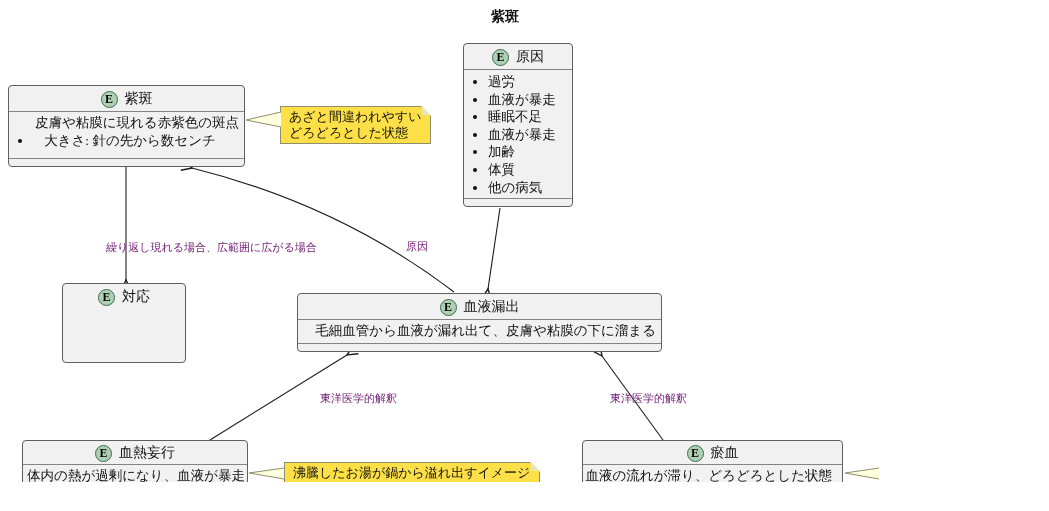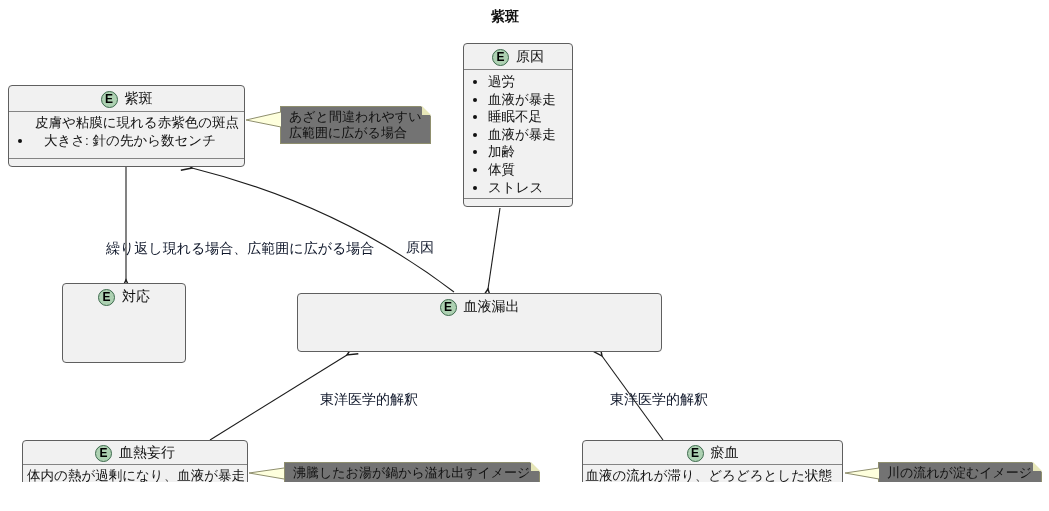--- a/index.html
+++ b/index.html
@@ -1,18 +1,18 @@
 <!DOCTYPE html>
 <html><head>
 <meta charset="utf-8">
 <style>
   html,body{margin:0;padding:0;background:#ffffff;}
   .canvas{
     position:relative;width:1049px;height:482px;background:#ffffff;
-    font-family:Liberation Sans, sans-serif;color:#111;
+    font-family:Liberation Serif, serif;color:#111;
     overflow:hidden;
   }
   .diagram-title{
     position:absolute;left:430px;top:8px;width:150px;text-align:center;
     font-size:14px;font-weight:bold;white-space:nowrap;
   }
   svg.edges,svg.overlay{position:absolute;left:0;top:0;pointer-events:none;}
   svg.overlay{z-index:5;}
   .entity{
     position:absolute;display:flex;flex-direction:column;box-sizing:border-box;
@@ -31,34 +31,34 @@
   .entity-name{font-size:14px;white-space:nowrap;}
   .entity-body{
     flex:1;border-top:1px solid #848484;border-bottom:1px solid #848484;
     padding:2px 5px;font-size:13.5px;overflow:hidden;
   }
   .entity-footer{height:7px;flex:0 0 7px;}
   .bodyline{text-align:right;white-space:nowrap;line-height:18px;}
   ul.fields{list-style:disc;margin:1px 12px 0 0;padding:0 0 0 19px;}
   ul.fields li{line-height:17.6px;white-space:nowrap;}
   .note{
-    position:absolute;background:#737373;border:1px solid #8f8f6e;
+    position:absolute;background:#fde047;border:1px solid #8f8f6e;
     padding:2px 9px 2px 8px;font-size:13px;line-height:16px;
     white-space:nowrap;z-index:3;
   }
   .note::before{ 
     content:"";position:absolute;top:-1px;right:-1px;width:0;height:0;
     border-top:10px solid #ffffff;border-left:10px solid transparent;
   }
   .note::after{ 
     content:"";position:absolute;top:-1px;right:-1px;width:0;height:0;
     border-bottom:9px solid #e6e6b8;border-right:9px solid transparent;
   }
   .edge-label{
-    position:absolute;font-size:14px;white-space:nowrap;z-index:4;color:#0f172a;
+    position:absolute;font-size:11px;white-space:nowrap;z-index:4;color:#701a75;
   }
 </style>
 </head>
 <body>
 
 <div class="canvas">
 
   <svg class="edges" width="1049" height="511" viewBox="0 0 1049 511">
     <defs>
       <marker id="arrow" viewBox="0 0 12 12" refX="1.5" refY="6" markerWidth="13" markerHeight="13" orient="auto" markerUnits="userSpaceOnUse">
@@ -85,21 +85,21 @@
       <span class="entity-name">原因</span>
     </div>
     <div class="entity-body">
       <ul class="fields">
         <li>過労</li>
         <li>血液が暴走</li>
         <li>睡眠不足</li>
         <li>血液が暴走</li>
         <li>加齢</li>
         <li>体質</li>
-        <li>ストレス</li>
+        <li>他の病気</li>
       </ul>
     </div>
     <div class="entity-footer"></div>
   </div>
 
   <div class="entity" style="left:8px;top:85px;width:237px;height:82px;">
     <div class="entity-header">
       <span class="spot">E</span>
       <span class="entity-name">紫斑</span>
     </div>
@@ -118,20 +118,23 @@
       <span class="entity-name">対応</span>
     </div>
     <div class="entity-footer"></div>
   </div>
 
   <div class="entity" style="left:297px;top:293px;width:365px;height:59px;">
     <div class="entity-header">
       <span class="spot">E</span>
       <span class="entity-name">血液漏出</span>
     </div>
+    <div class="entity-body">
+      <div class="bodyline">毛細血管から血液が漏れ出て、皮膚や粘膜の下に溜まる</div>
+    </div>
     <div class="entity-footer"></div>
   </div>
 
   <div class="entity" style="left:22px;top:440px;width:226px;height:62px;">
     <div class="entity-header" style="padding-top:3px;padding-bottom:2px;">
       <span class="spot">E</span>
       <span class="entity-name">血熱妄行</span>
     </div>
     <div class="entity-body" style="padding-left:4px;padding-right:2px;">
       <div class="bodyline">体内の熱が過剰になり、血液が暴走</div>
@@ -145,30 +148,27 @@
       <span class="entity-name">瘀血</span>
     </div>
     <div class="entity-body" style="padding-left:2px;padding-right:10px;">
       <div class="bodyline">血液の流れが滞り、どろどろとした状態</div>
     </div>
     <div class="entity-footer"></div>
   </div>
 
   <div class="note" style="left:280px;top:106px;">
     <div>あざと間違われやすい</div>
-    <div>広範囲に広がる場合</div>
+    <div>どろどろとした状態</div>
   </div>
 
   <div class="note" style="left:284px;top:462px;">
     <div>沸騰したお湯が鍋から溢れ出すイメージ</div>
   </div>
 
-  <div class="note" style="left:878px;top:462px;">
-    <div>川の流れが淀むイメージ</div>
-  </div>
 
   <svg class="overlay" width="1049" height="511" viewBox="0 0 1049 511">
     <path d="M281,112 L246,120 L281,127" fill="#feffdd" stroke="#8f8f6e" stroke-width="1"></path>
     <path d="M284,468 L249,473 L284,479" fill="#feffdd" stroke="#8f8f6e" stroke-width="1"></path>
     <path d="M879,468 L845,473 L879,479" fill="#feffdd" stroke="#8f8f6e" stroke-width="1"></path>
   </svg>
 
   <div class="edge-label" style="left:106px;top:240px;">繰り返し現れる場合、広範囲に広がる場合</div>
   <div class="edge-label" style="left:406px;top:239px;">原因</div>
   <div class="edge-label" style="left:320px;top:391px;">東洋医学的解釈</div>

